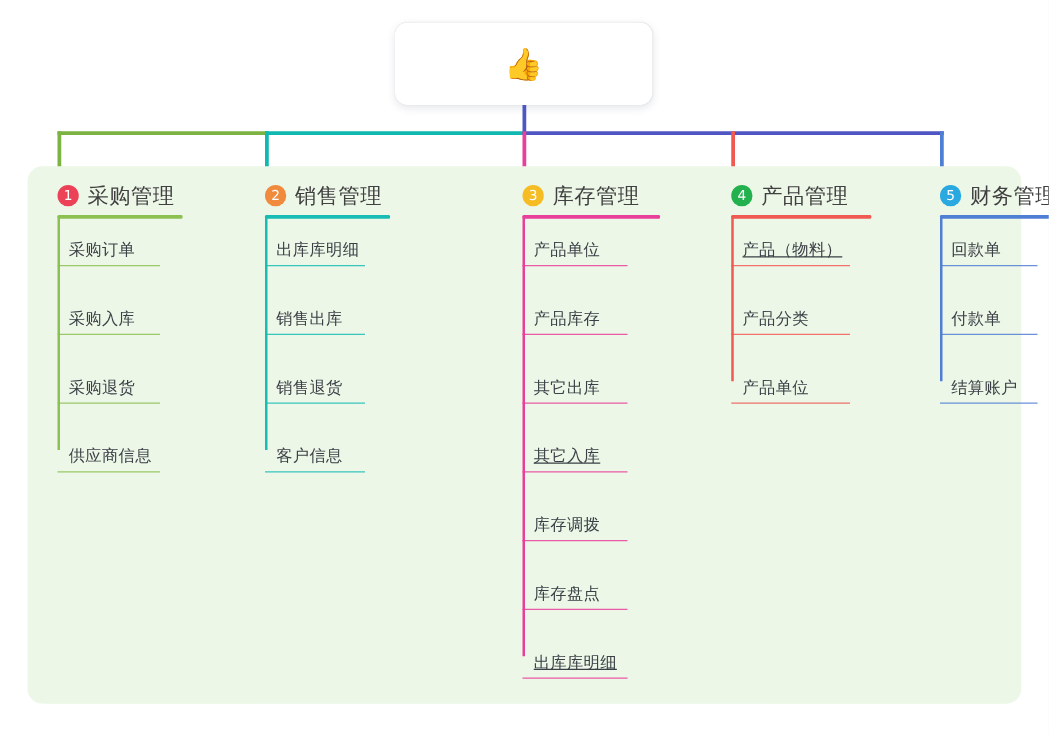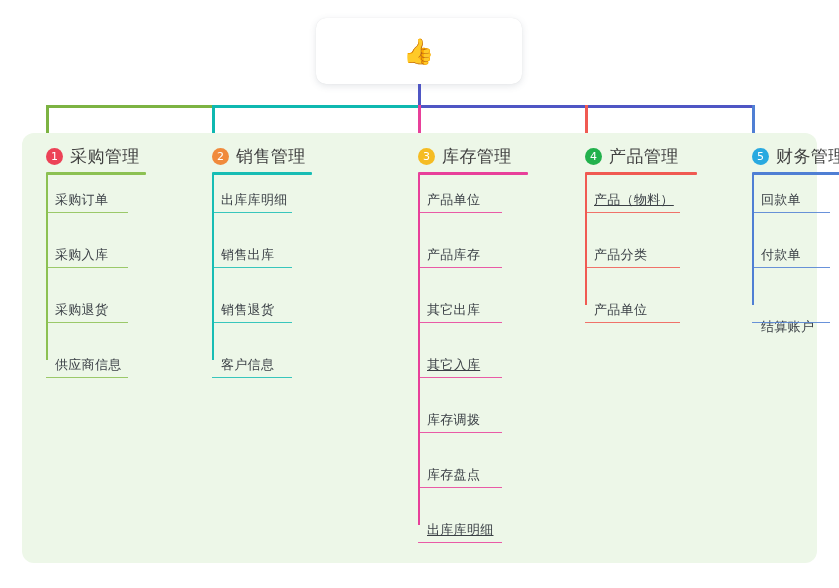--- a/index.html
+++ b/index.html
@@ -192,19 +192,19 @@
         <div class="spine" style="left: 0px; top: 40px; height: 132px; background: rgb(79, 127, 212);"></div>
         <div class="item" style="left: 0px; top: 58px;">
           <span class="item-label" style="top: 0px;">回款单</span>
           <div class="item-rule" style="left: 0px; top: 21px; width: 78px; background: rgb(79, 127, 212); opacity: 0.85;"></div>
         </div>
         <div class="item" style="left: 0px; top: 113px;">
           <span class="item-label" style="top: 0px;">付款单</span>
           <div class="item-rule" style="left: 0px; top: 21px; width: 78px; background: rgb(79, 127, 212); opacity: 0.85;"></div>
         </div>
         <div class="item" style="left: 0px; top: 168px;">
-          <span class="item-label" style="top: 0px; margin-top: 17px;">结算账户</span>
+          <span class="item-label" style="top: 0px;">结算账户</span>
           <div class="item-rule" style="left: 0px; top: 21px; width: 78px; background: rgb(79, 127, 212); opacity: 0.85;"></div>
         </div>
       </div>
     </div>
 
 </div>
 
 </body></html>

